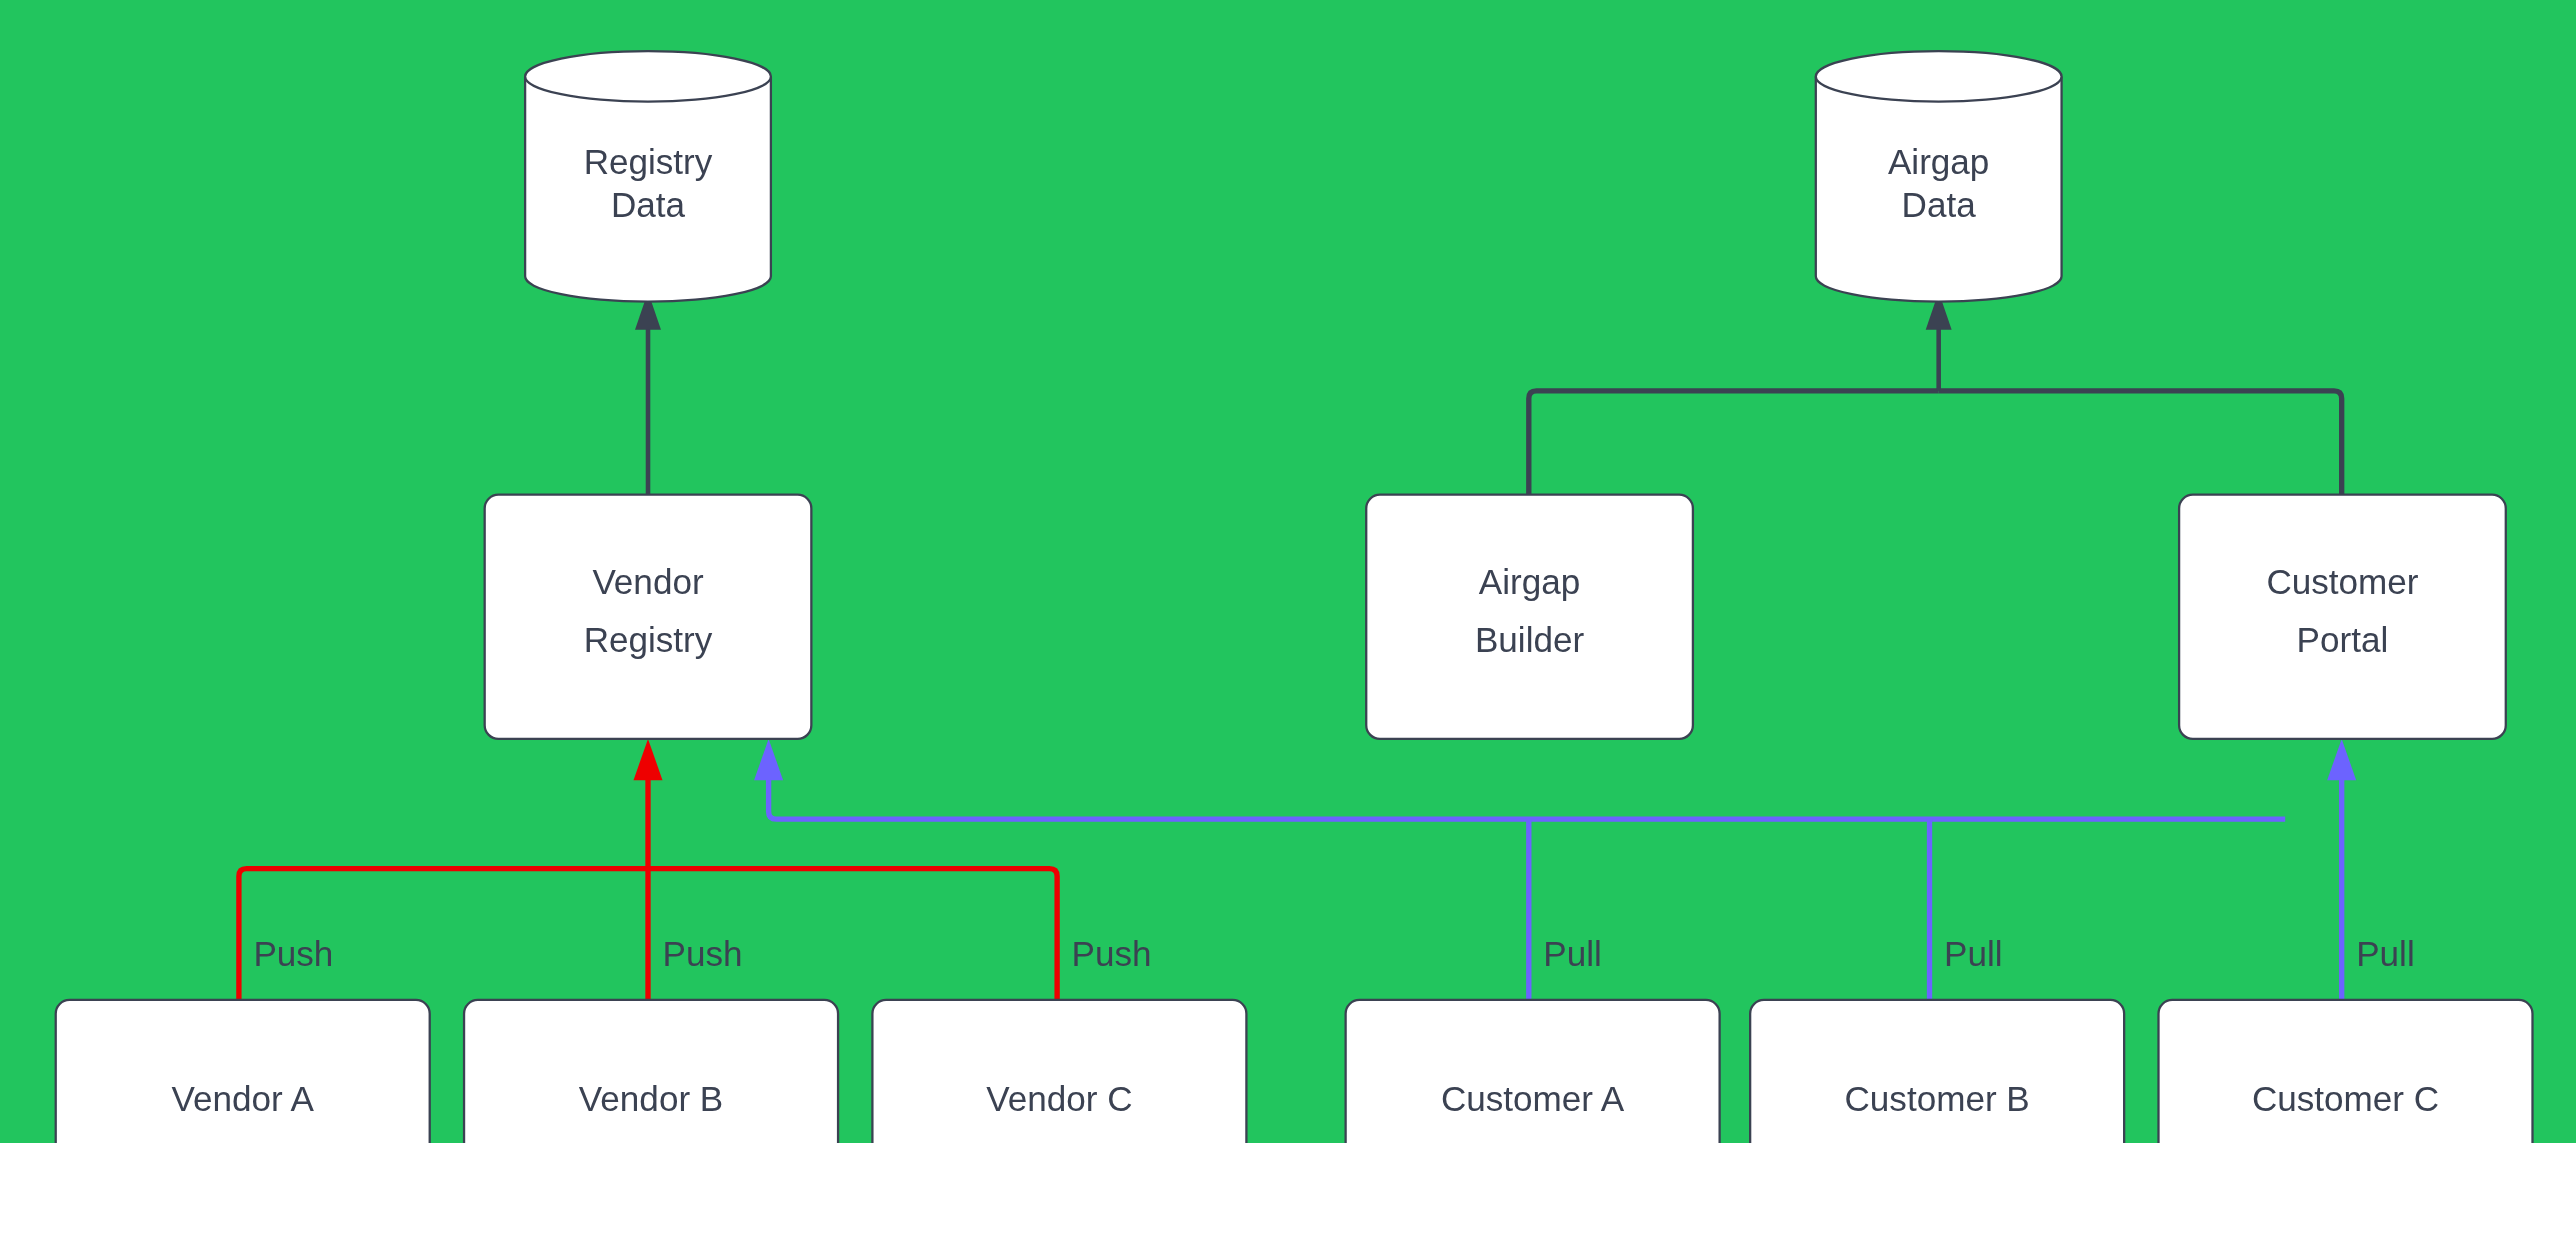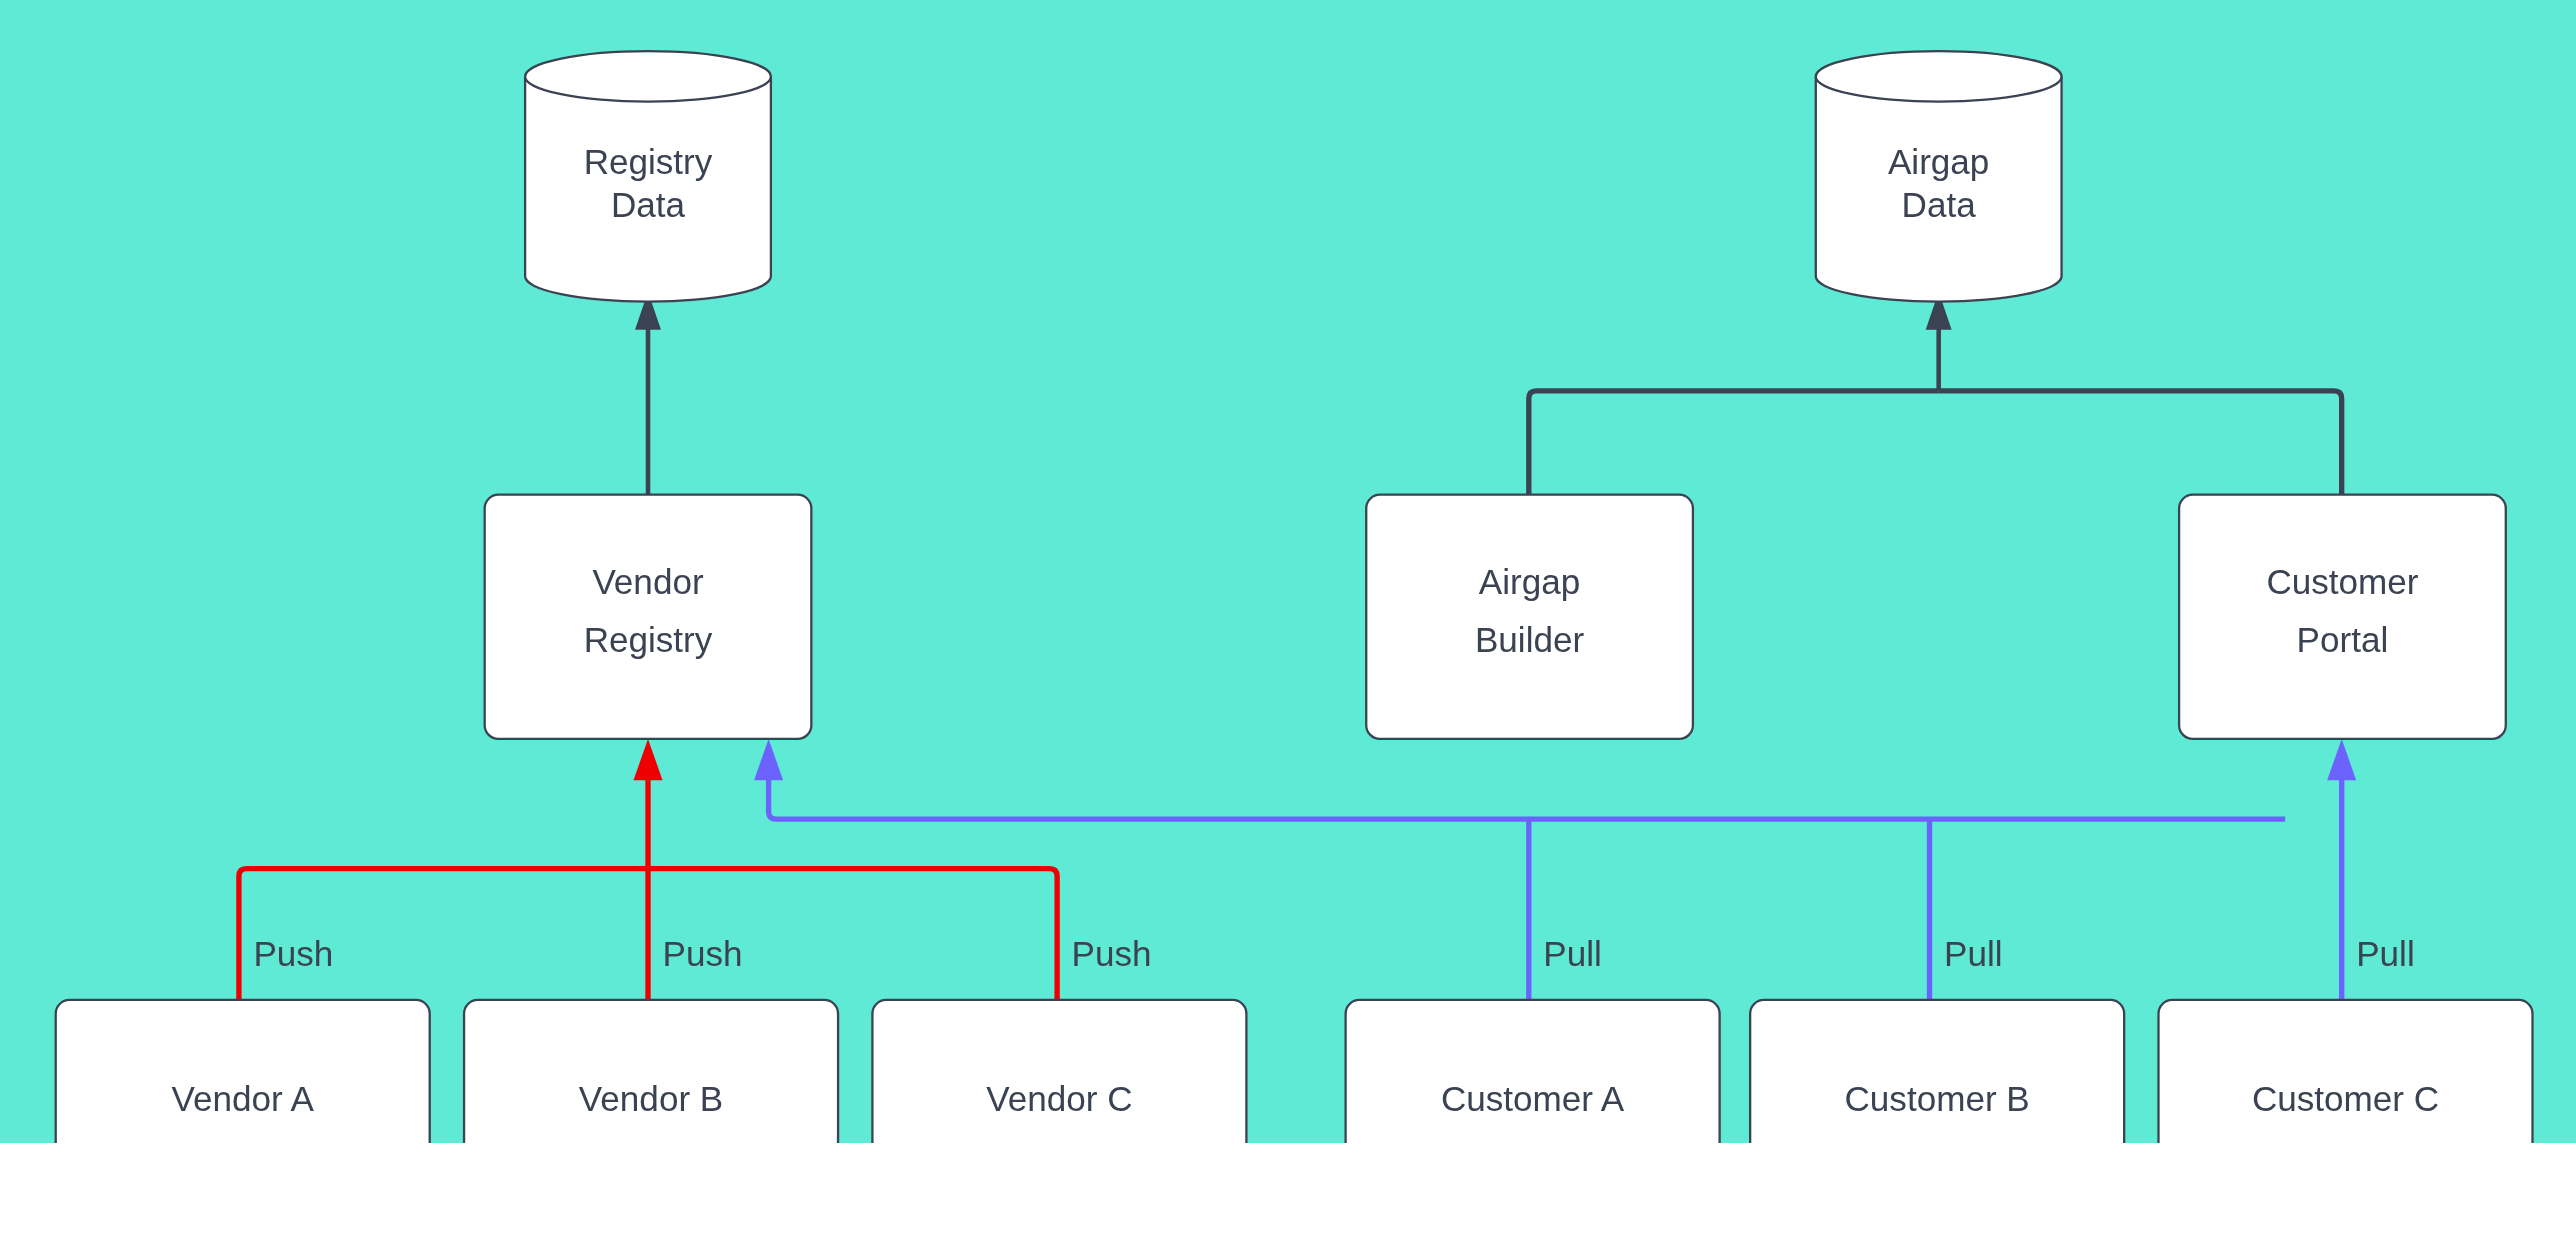--- a/index.html
+++ b/index.html
@@ -8,21 +8,21 @@
     padding: 0;
     background: #ffffff;
   }
   body {
     font-family: "Liberation Sans", sans-serif;
   }
   #diagram-root {
     position: relative;
     width: 2576px;
     height: 1143px;
-    background: #5eead4;
+    background: #22c55e;
     overflow: hidden;
     text-align: center;
   }
   svg.diagram-canvas {
     display: block;
     width: 2576px;
     height: 1258px;
   }
   .node-shape {
     fill: #ffffff;

